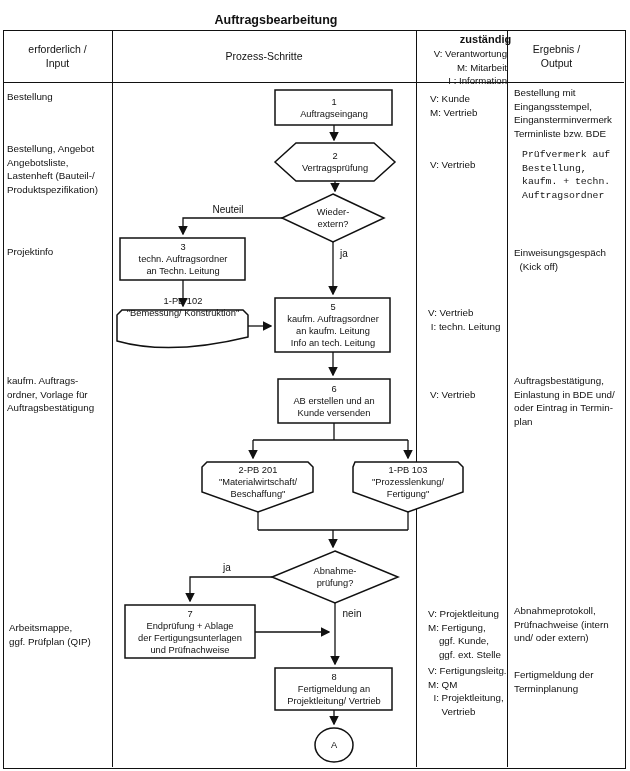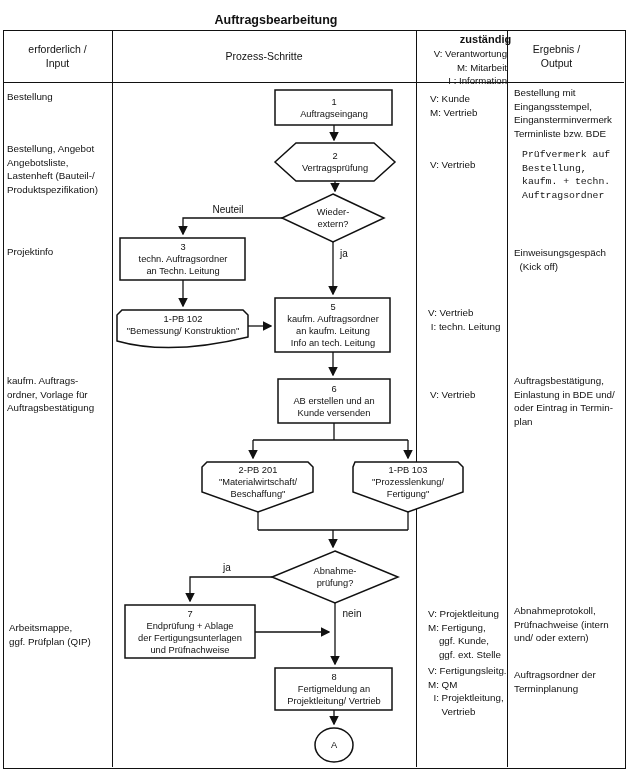--- a/index.html
+++ b/index.html
@@ -97,21 +97,21 @@
 Auftragsordner</div>
   <div class="cell-text" style="left:514px;top:246px;width:110px;">Einweisungsgespäch
 &nbsp;&nbsp;(Kick off)</div>
   <div class="cell-text" style="left:514px;top:374px;width:112px;">Auftragsbestätigung,
 Einlastung in BDE und/
 oder Eintrag in Termin-
 plan</div>
   <div class="cell-text" style="left:514px;top:604px;width:112px;">Abnahmeprotokoll,
 Prüfnachweise (intern
 und/ oder extern)</div>
-  <div class="cell-text" style="left:514px;top:668px;width:110px;">Auftragsordner der
+  <div class="cell-text" style="left:514px;top:668px;width:110px;">Fertigmeldung der
 Terminplanung</div>
 
   <svg class="flow" width="630" height="771" viewBox="0 0 630 771">
     <defs>
       <marker id="arr" viewBox="0 0 10 10" refX="8.5" refY="5" markerWidth="7.5" markerHeight="7.5" orient="auto-start-reverse">
         <path d="M0,0 L10,5 L0,10 z" fill="#111"></path>
       </marker>
     </defs>
     <g fill="#fff" stroke="#111" stroke-width="1.5">
       <rect x="275" y="90" width="117" height="35"></rect>
@@ -150,21 +150,21 @@
 
   <div class="node-label" style="left:334px;top:108px;width:115px;">1
 Auftragseingang</div>
   <div class="node-label" style="left:335px;top:162px;width:110px;">2
 Vertragsprüfung</div>
   <div class="node-label" style="left:333px;top:218px;width:80px;">Wieder-
 extern?</div>
   <div class="node-label" style="left:183px;top:259px;width:123px;">3
 techn. Auftragsordner
 an Techn. Leitung</div>
-  <div class="node-label" style="left:183px;top:325px;width:114px;">1-PB 102
+  <div class="node-label" style="left:183px;top:307px;width:114px;">1-PB 102
 "Bemessung/ Konstruktion"</div>
   <div class="node-label" style="left:333px;top:325px;width:113px;">5
 kaufm. Auftragsordner
 an kaufm. Leitung
 Info an tech. Leitung</div>
   <div class="node-label" style="left:334px;top:401px;width:110px;">6
 AB erstellen und an
 Kunde versenden</div>
   <div class="node-label" style="left:258px;top:482px;width:112px;">2-PB 201
 "Materialwirtschaft/

